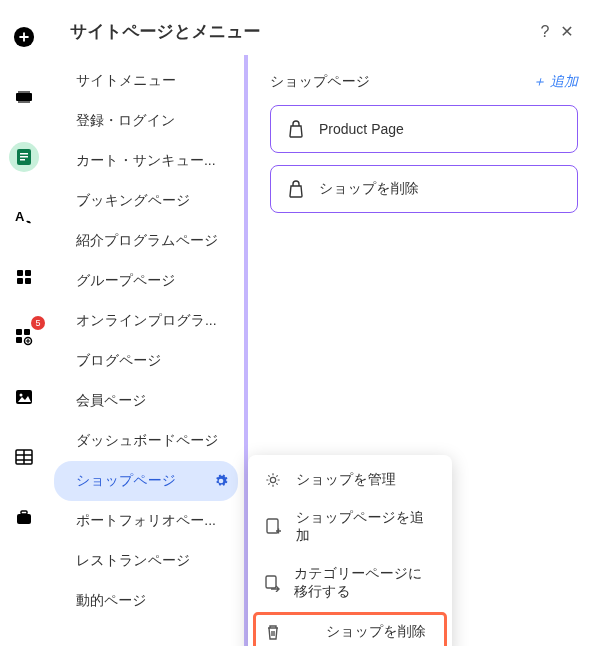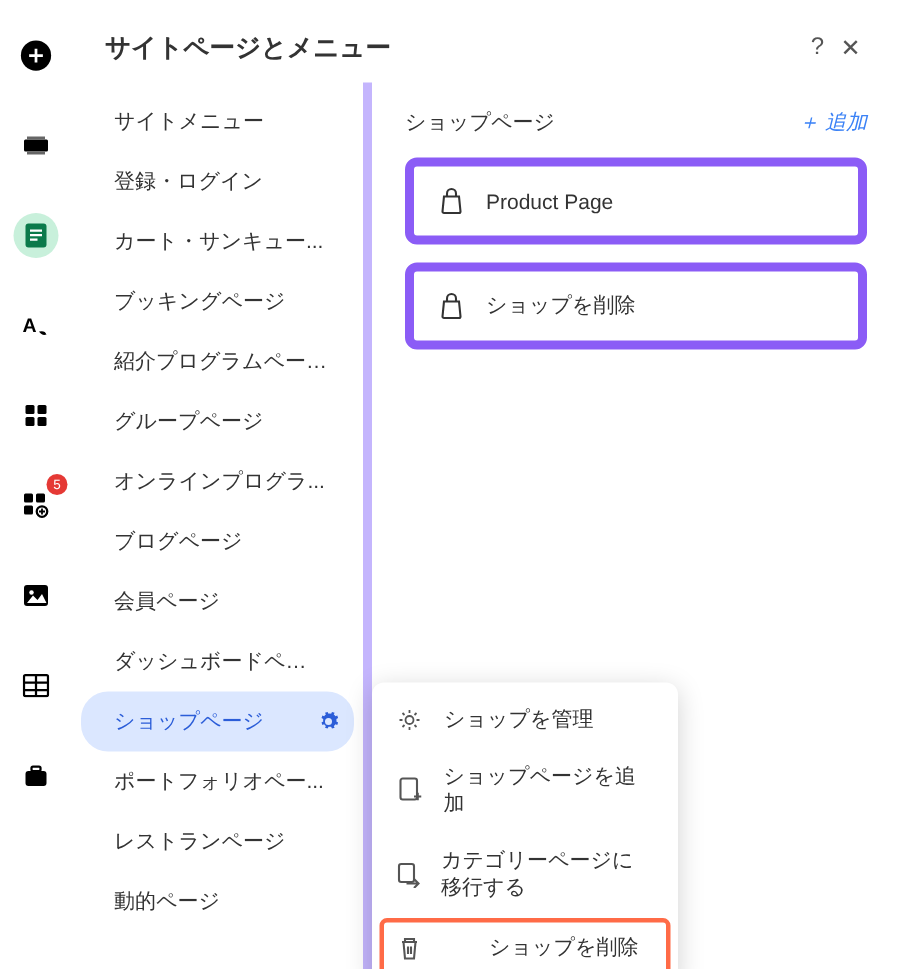--- a/index.html
+++ b/index.html
@@ -52,21 +52,21 @@
   }
   .header-title { font-size: 17px; font-weight: 700; flex: 1; }
   .header-help, .header-close {
     width: 22px; text-align: center; color: #555; font-size: 16px; cursor: pointer;
   }
   .body { display: flex; flex: 1; min-height: 0; position: relative; }
   
   .col-left {
     width: 200px;
     flex: 0 0 200px;
-    border-right: 6px solid #c4b5fd;
+    border-right: 4px solid #c4b5fd;
     padding: 6px 0 18px 0;
     overflow-y: auto;
   }
   .list-item {
     padding: 11px 18px 11px 22px;
     font-size: 14px;
     color: #333;
     cursor: pointer;
     white-space: nowrap;
     overflow: hidden;
@@ -83,21 +83,21 @@
     position: absolute;
     right: 10px; top: 50%; transform: translateY(-50%);
     color: #2b5dd8;
   }
   
   .col-right { flex: 1; padding: 18px 22px; overflow-y: auto; }
   .section-head { display: flex; align-items: center; margin-bottom: 14px; }
   .section-title { flex: 1; font-size: 14px; color: #333; }
   .add-link { color: #3b82f6; font-size: 14px; cursor: pointer; font-style: italic; }
   .page-card {
-    border: 6px solid #8b5cf6;
+    border: 1px solid #8b5cf6;
     border-radius: 8px;
     padding: 14px 16px;
     display: flex;
     align-items: center;
     gap: 14px;
     margin-bottom: 12px;
     font-size: 14px;
     cursor: pointer;
   }
   .page-card .ic { width: 18px; height: 18px; display: flex; align-items: center; justify-content: center; color: #333; }

